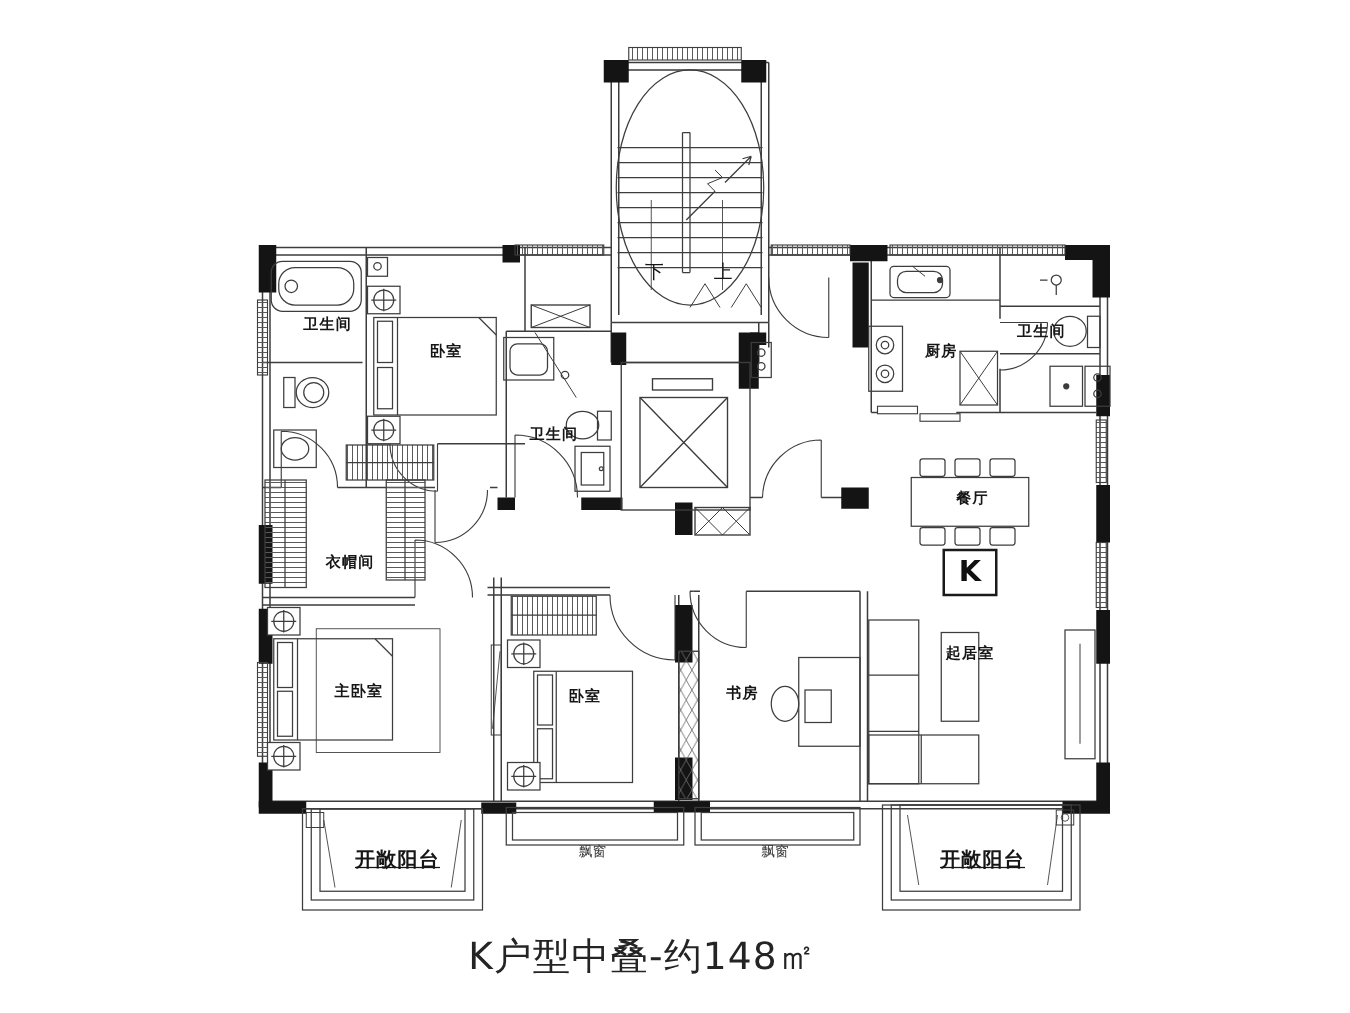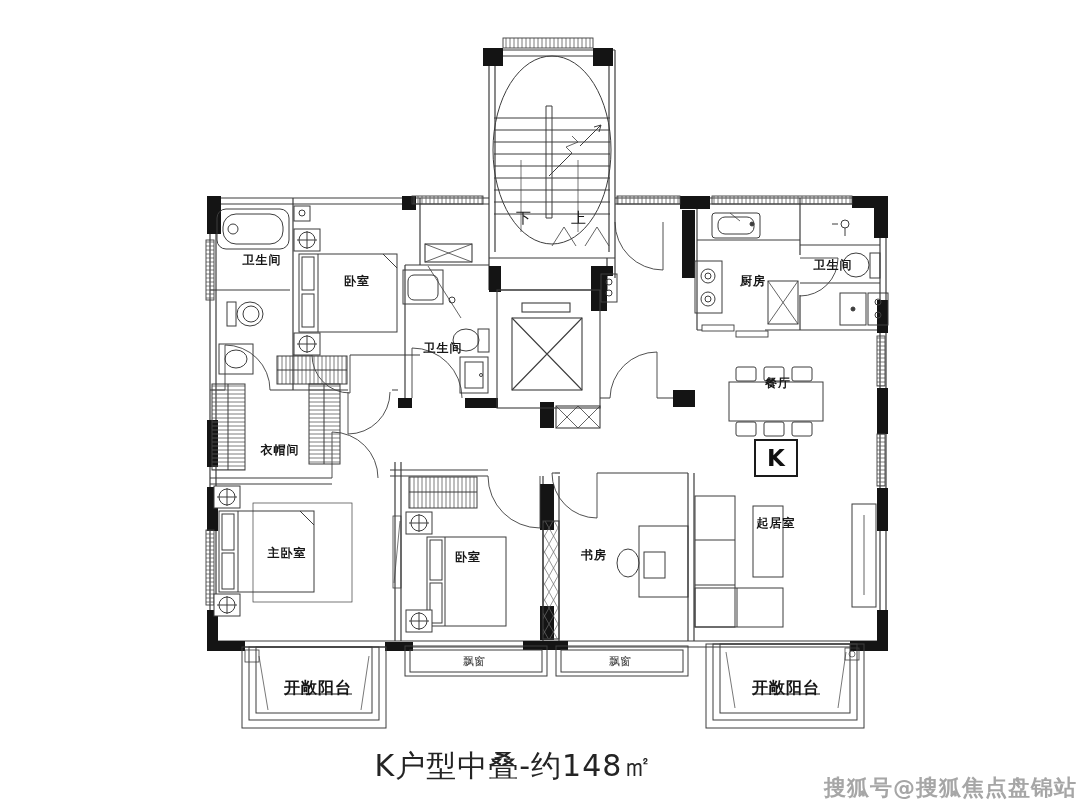--- a/index.html
+++ b/index.html
@@ -2,21 +2,21 @@
 <html><head>
 <meta charset="utf-8">
 <style>
   html,body{margin:0;padding:0;background:#fff;}
   .canvas{position:relative;width:1080px;height:810px;background:#ffffff;overflow:hidden;
           font-family:"DejaVu Sans","Liberation Sans",sans-serif;}
   .plan-svg{position:absolute;left:0;top:0;}
   .lbl{position:absolute;transform:translate(-50%,-50%);color:#161616;font-weight:600;
        white-space:nowrap;letter-spacing:1px;}
   .room{font-size:12px;}
-  .small{font-size:11px;color:#3a3a3a;font-weight:400;letter-spacing:0;}
+  .small{font-size:11px;color:#3a3a3a;font-weight:400;letter-spacing:0;margin-top:20px;}
   .stair{font-size:15px;font-weight:400;}
   .balcony{font-size:16px;text-decoration:underline;}
   .kbox{position:absolute;transform:translate(-50%,-50%);width:40px;height:34px;
         border:2px solid #1a1a1a;background:#fff;display:flex;align-items:center;
         justify-content:center;font-size:23px;font-weight:600;color:#111;}
   .title{position:absolute;left:514px;top:766px;transform:translate(-50%,-50%);
          font-size:30px;font-weight:400;color:#242424;letter-spacing:1px;white-space:nowrap;}
   .watermark{position:absolute;right:3px;top:773px;font-size:22px;font-weight:700;
              color:#a6a6a6;letter-spacing:1px;white-space:nowrap;}
 </style>
@@ -308,31 +308,30 @@
     <use href="#drain" x="406" y="512"></use>
     <use href="#drain" x="406" y="610"></use>
   </g>
 </svg>
 
 <div class="lbl room" style="left:262px;top:260px">卫生间</div>
 <div class="lbl room" style="left:357px;top:281px">卧室</div>
 <div class="lbl room" style="left:443px;top:348px">卫生间</div>
 <div class="lbl room" style="left:753px;top:281px">厨房</div>
 <div class="lbl room" style="left:833px;top:265px">卫生间</div>
-<div class="lbl room" style="left:778px;top:383px">餐厅</div>
+<div class="lbl room" style="left:778px;top:399px">餐厅</div>
 <div class="lbl room" style="left:280px;top:450px">衣帽间</div>
 <div class="lbl room" style="left:287px;top:553px">主卧室</div>
 <div class="lbl room" style="left:468px;top:557px">卧室</div>
 <div class="lbl room" style="left:594px;top:555px">书房</div>
 <div class="lbl room" style="left:776px;top:523px">起居室</div>
 <div class="lbl balcony" style="left:318px;top:688px">开敞阳台</div>
 <div class="lbl balcony" style="left:786px;top:688px">开敞阳台</div>
 <div class="lbl small" style="left:474px;top:661px">飘窗</div>
 <div class="lbl small" style="left:620px;top:661px">飘窗</div>
 <div class="lbl stair" style="left:524px;top:218px">下</div>
 <div class="lbl stair" style="left:579px;top:218px">上</div>
 
 <div class="kbox" style="left:776px;top:458px">K</div>
 
 <div class="title">K户型中叠-约148㎡</div>
-<div class="watermark">搜狐号@搜狐焦点盘锦站</div>
 
 </div>
 
 </body></html>

